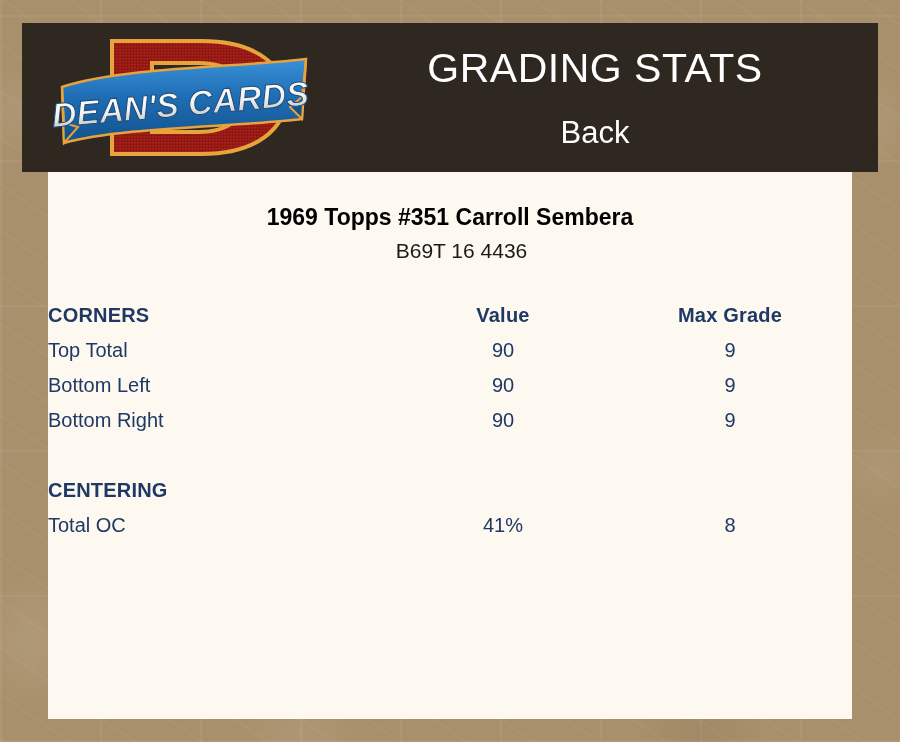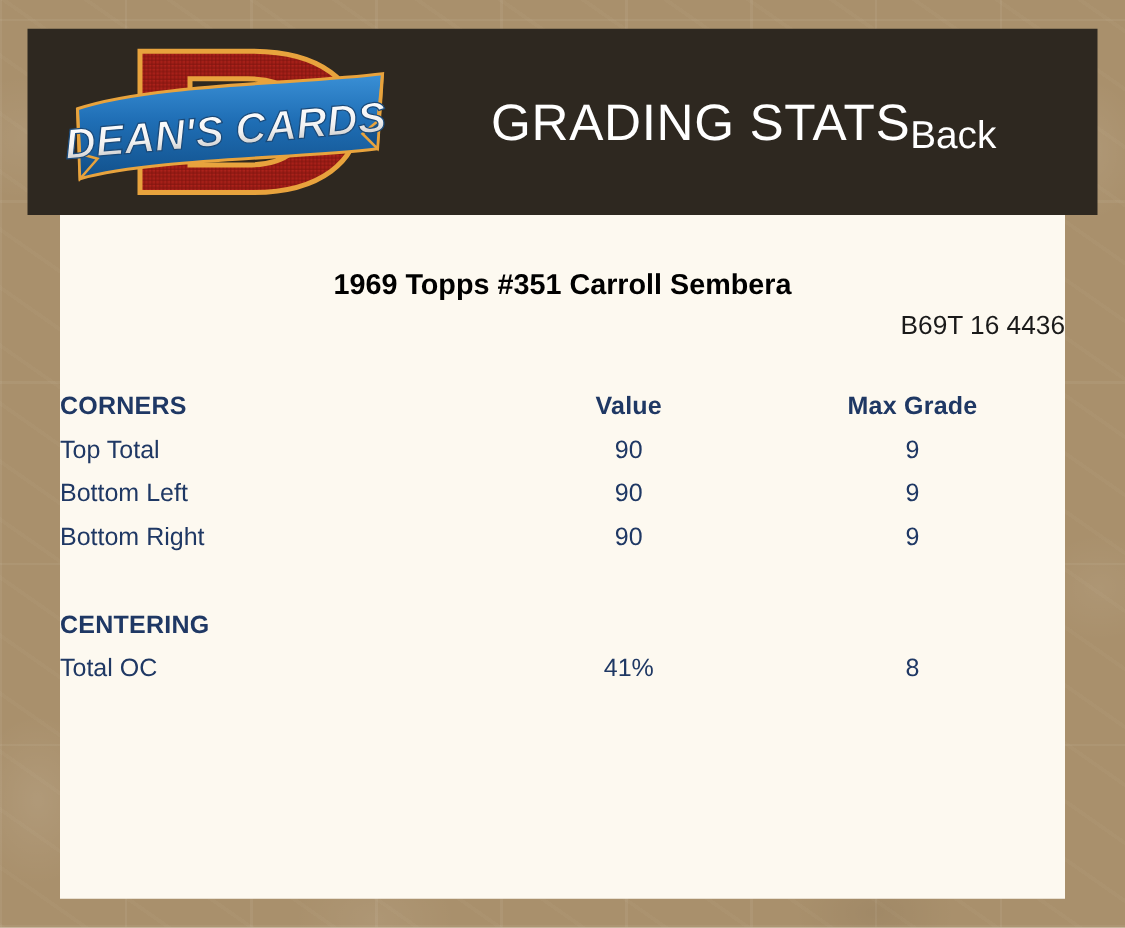--- a/index.html
+++ b/index.html
@@ -64,21 +64,21 @@
     height: 133px;
   }
 
   #header-title-block {
     position: absolute;
     left: 300px;
     right: 10px;
     top: 0;
     bottom: 0;
     display: flex;
-    flex-direction: row;
+    flex-direction: column;
     align-items: center;
     justify-content: center;
   }
   #header-title {
     color: #ffffff;
     font-size: 41px;
     line-height: 50px;
     letter-spacing: 0.5px;
     font-weight: 400;
     white-space: nowrap;
@@ -100,25 +100,25 @@
     height: 547px;
     background: #fdf9f0;
     box-sizing: border-box;
   }
 
   #card-title {
     text-align: center;
     color: #000000;
     font-size: 23px;
     font-weight: bold;
-    margin-top: 41px;
+    margin-top: 31px;
     line-height: 28px;
   }
   #card-subtitle {
-    text-align: right;
+    text-align: center;
     color: #1a1a1a;
     font-size: 21px;
     font-weight: 400;
     margin-top: 7px;
     line-height: 26px;
     padding-left: 23px;
   }
 
   
   #stats {

